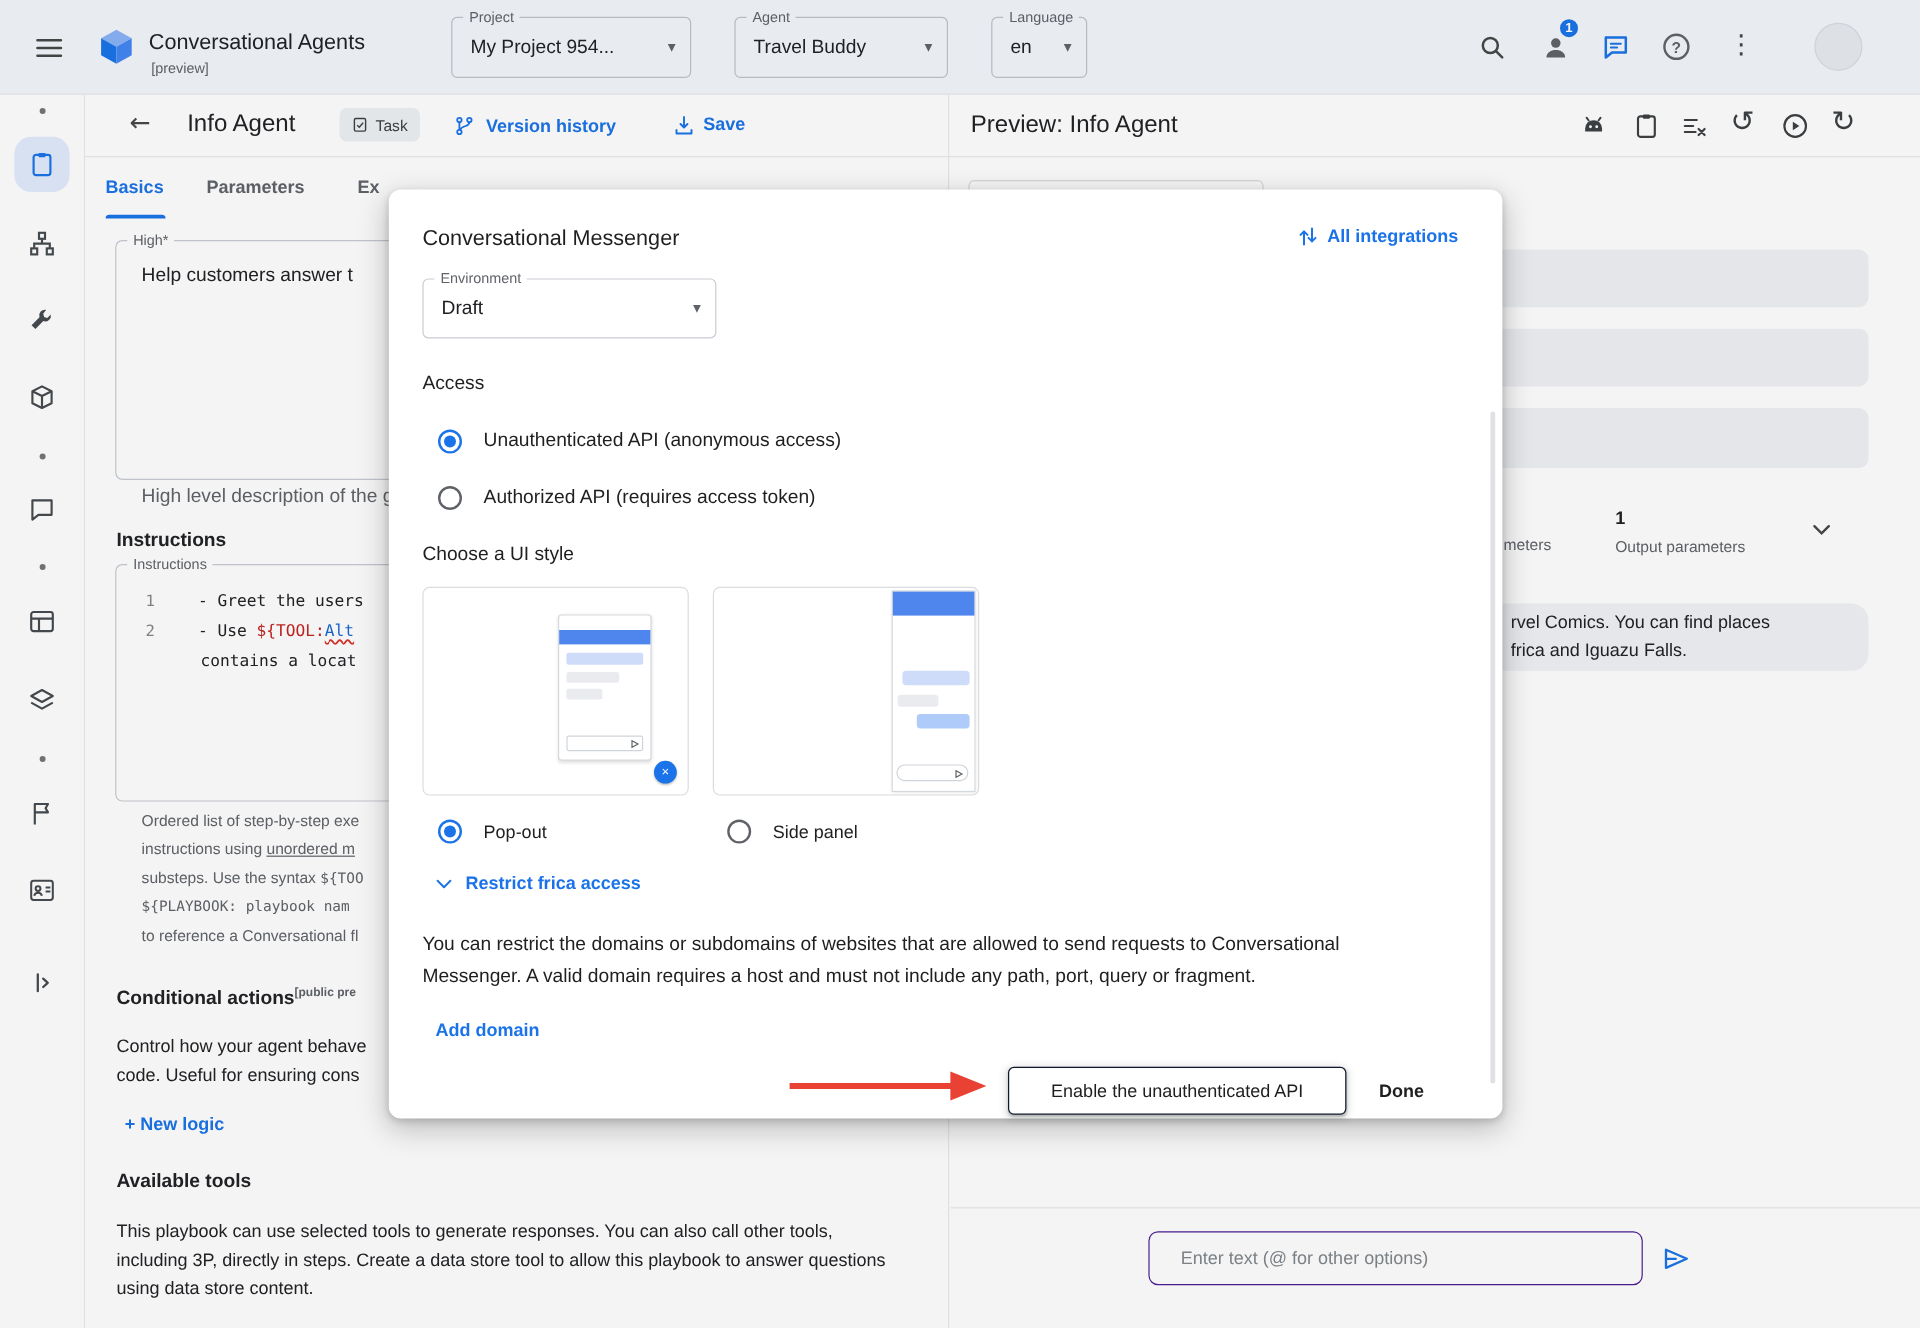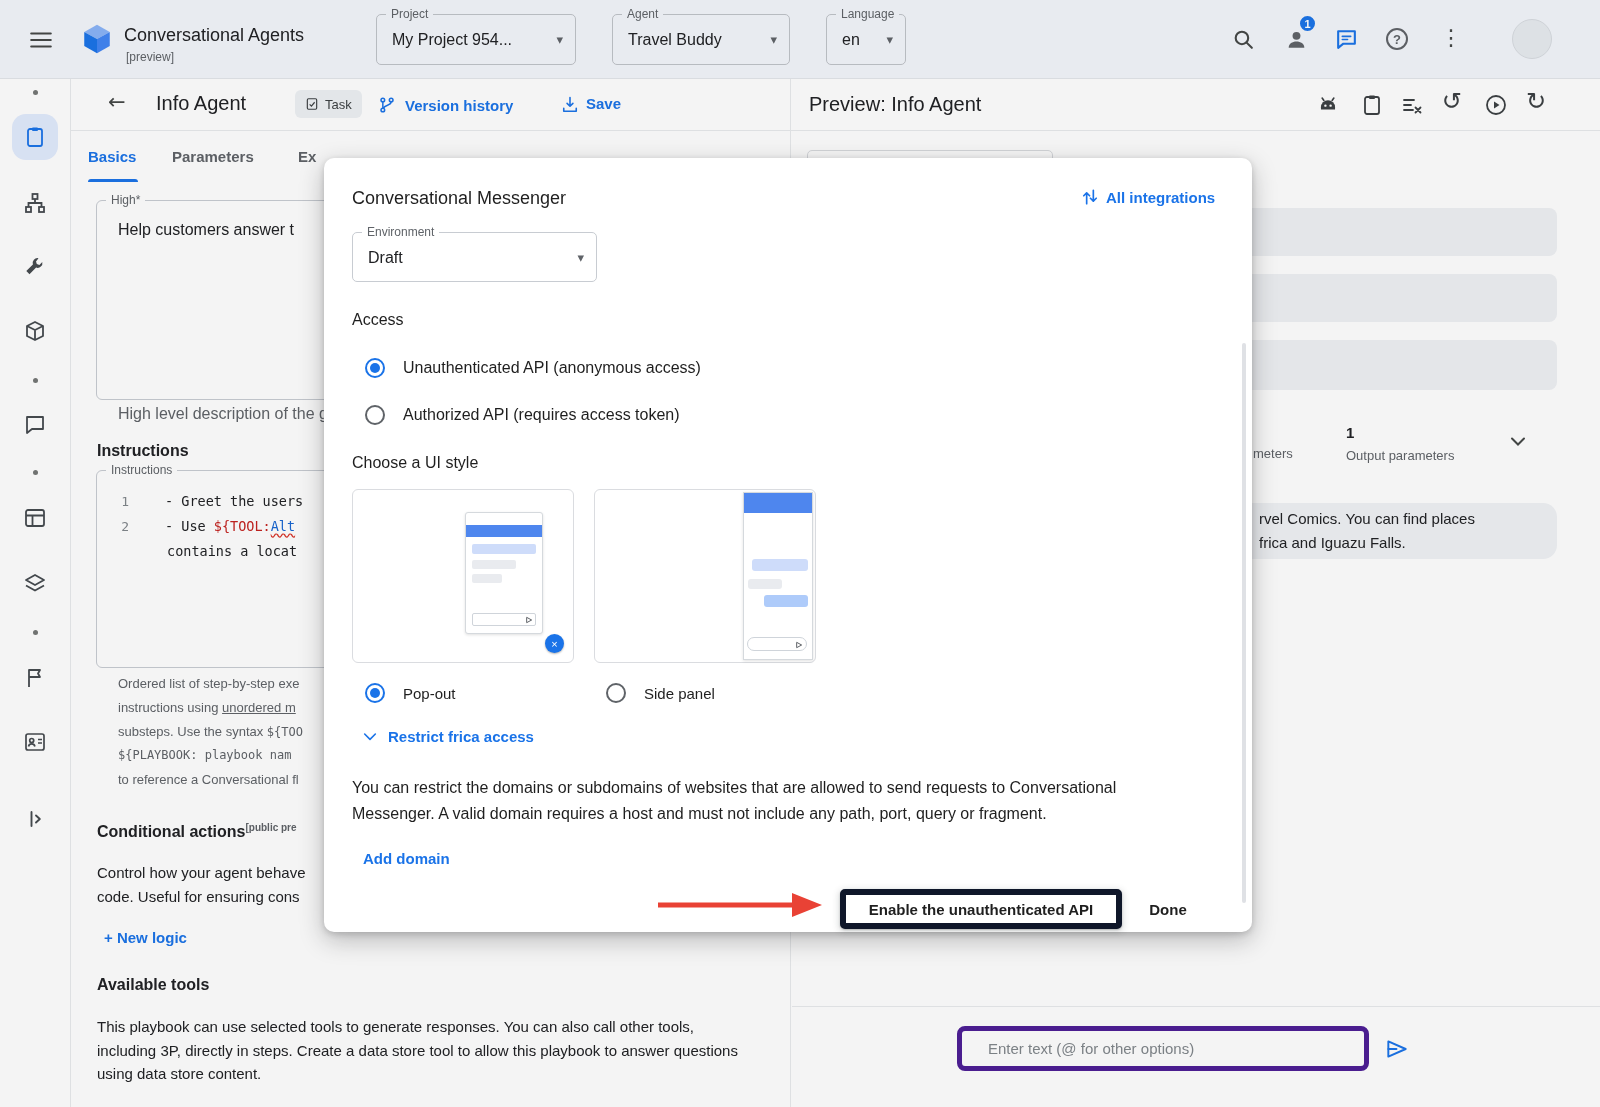--- a/index.html
+++ b/index.html
@@ -53,21 +53,21 @@
 .helperline u{text-decoration:underline}
 .codebit{font-family:"DejaVu Sans Mono",monospace;font-size:12px}
 
 
 #preview{position:absolute;left:790px;top:79px;width:810px;height:1028px;background:#fff;border-left:1px solid #e8eaed;z-index:1}
 .graybox{position:absolute;background:#eff1f4;border-radius:8px}
 .statnum{font-size:15px;font-weight:bold;color:#202124}
 .statlabel{font-size:13px;color:#5f6368;white-space:nowrap}
 .bubble{position:absolute;background:#f0f2f5;border-radius:14px}
 .bubbletxt{font-size:15px;color:#202124;white-space:nowrap;line-height:24px}
-#chat-input{position:absolute;border:5px solid #4c1d95;border-radius:8px;background:#fff;font-size:15px;color:#202124;
+#chat-input{position:absolute;border:1px solid #4c1d95;border-radius:8px;background:#fff;font-size:15px;color:#202124;
   padding:0 22px 0 26px;font-family:"Liberation Sans",sans-serif;outline:none}
 #chat-input::placeholder{color:#80868b}
 
 
 #scrim{position:absolute;inset:0;background:rgba(32,33,36,.05);z-index:5}
 #modal{position:absolute;left:324px;top:158px;width:928px;height:774px;background:#fff;border-radius:10px;z-index:10;
   box-shadow:0 8px 24px rgba(32,33,36,.28),0 2px 6px rgba(32,33,36,.18)}
 .mtitle{font-size:18px;color:#1f1f1f;white-space:nowrap}
 .mlabel{font-size:16px;color:#1f1f1f;white-space:nowrap}
 .radio{position:absolute;width:20px;height:20px;border:2px solid #5f6368;border-radius:50%}
@@ -76,21 +76,21 @@
 .radiolabel{font-size:16px;color:#1f1f1f;white-space:nowrap}
 .radiolabel.sm{font-size:15px}
 .uicard{position:absolute;width:222px;height:174px;border:1px solid #dadce0;border-radius:6px;background:#fff}
 .mockwin{position:absolute;background:#fff;border:1px solid #d5d9dd;border-radius:3px;box-shadow:0 1px 3px rgba(0,0,0,.12)}
 .mockbar{position:absolute;background:#4e86ee}
 .mockbub{position:absolute;border-radius:2px}
 .mockinput{position:absolute;border:1px solid #cfd4da;background:#fff}
 .xbadge{position:absolute;width:19px;height:19px;border-radius:50%;background:#1a73e8;color:#fff;font-size:11px;
   display:flex;align-items:center;justify-content:center;box-shadow:0 1px 2px rgba(0,0,0,.3)}
 .mbody{font-size:16px;color:#1f1f1f;line-height:26px}
-.enable-btn{position:absolute;background:#fff;border:6px solid #0f172a;border-radius:5px;font-size:15px;font-weight:bold;color:#1f1f1f;
+.enable-btn{position:absolute;background:#fff;border:1px solid #0f172a;border-radius:5px;font-size:15px;font-weight:normal;color:#1f1f1f;
   display:flex;align-items:center;justify-content:center;box-shadow:0 1px 2px rgba(60,64,67,.3),0 2px 6px 2px rgba(60,64,67,.15);cursor:pointer}
 .done-btn{position:absolute;font-size:15px;font-weight:bold;color:#1f1f1f;display:flex;align-items:center;justify-content:center;cursor:pointer}
 .mscroll{position:absolute;width:4px;background:#dfe1e5;border-radius:2px}
 </style>
 </head>
 <body>
 
 <div id="screen">
 
   <header id="topbar">
@@ -213,21 +213,21 @@
       <svg width="24" height="24" viewBox="0 0 24 24" fill="none" stroke="#454a4f" stroke-width="1.9" stroke-linecap="round" stroke-linejoin="round">
           <path d="M8.5 5v14"></path>
           <path d="M13 8.5l3.8 3.5L13 15.5"></path>
         </svg>
     </span>
   </nav>
 
   <main id="main">
     <span class="abs glyph" style="left:37px;top:11px;font-size:21px">←</span>
     <div class="abs pagetitle" style="left:85px;top:13px">Info Agent</div>
-    <div class="chip" style="left:224px;top:11px">
+    <div class="chip" style="left:212px;top:11px">
       <span>
         <svg width="14" height="14" viewBox="0 0 24 24" fill="none" stroke="#3c4043" stroke-width="2">
             <rect x="4" y="3" width="16" height="18" rx="2"></rect>
             <path d="M8 12.5l3 3 5.5-6.5"></path>
           </svg>
       </span>
       <span>Task</span>
     </div>
     <div class="abs" style="left:306px;top:16px;display:flex;align-items:center;gap:8px">
       <span>

